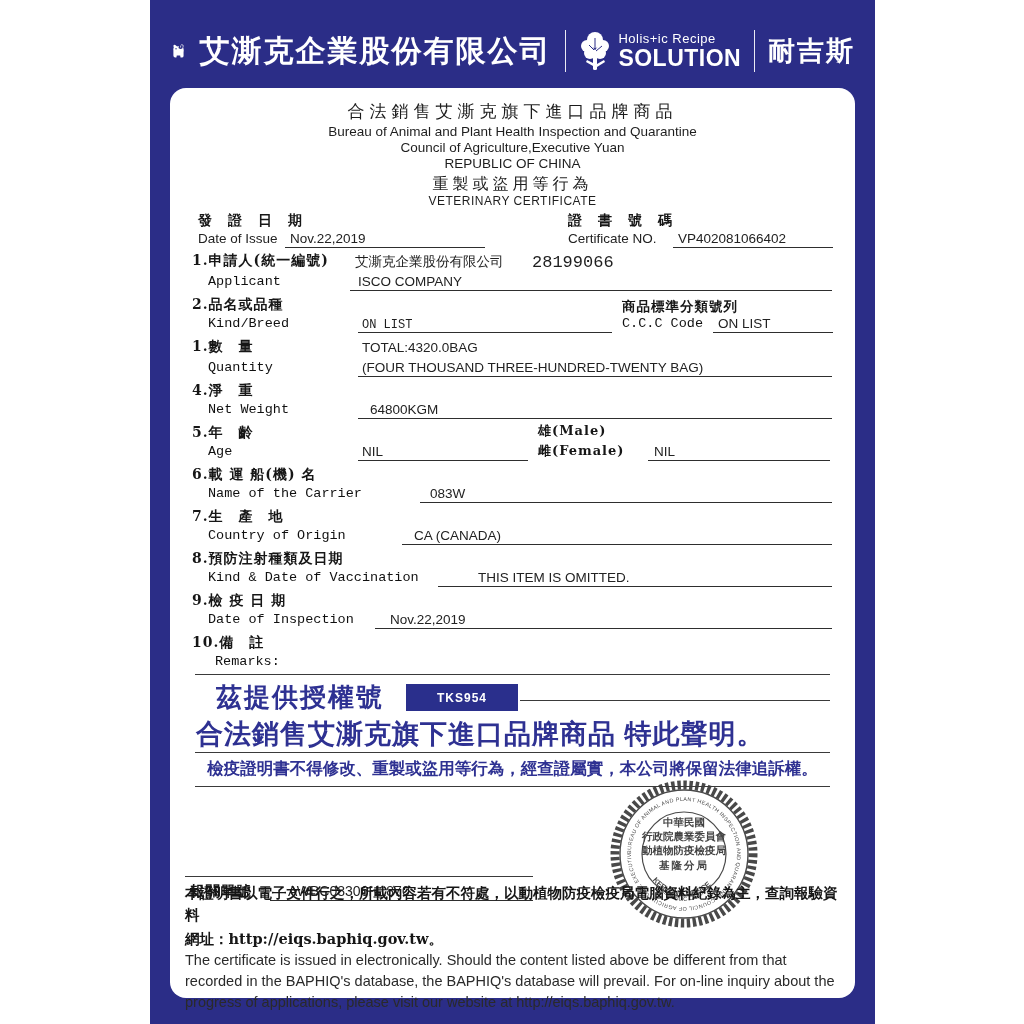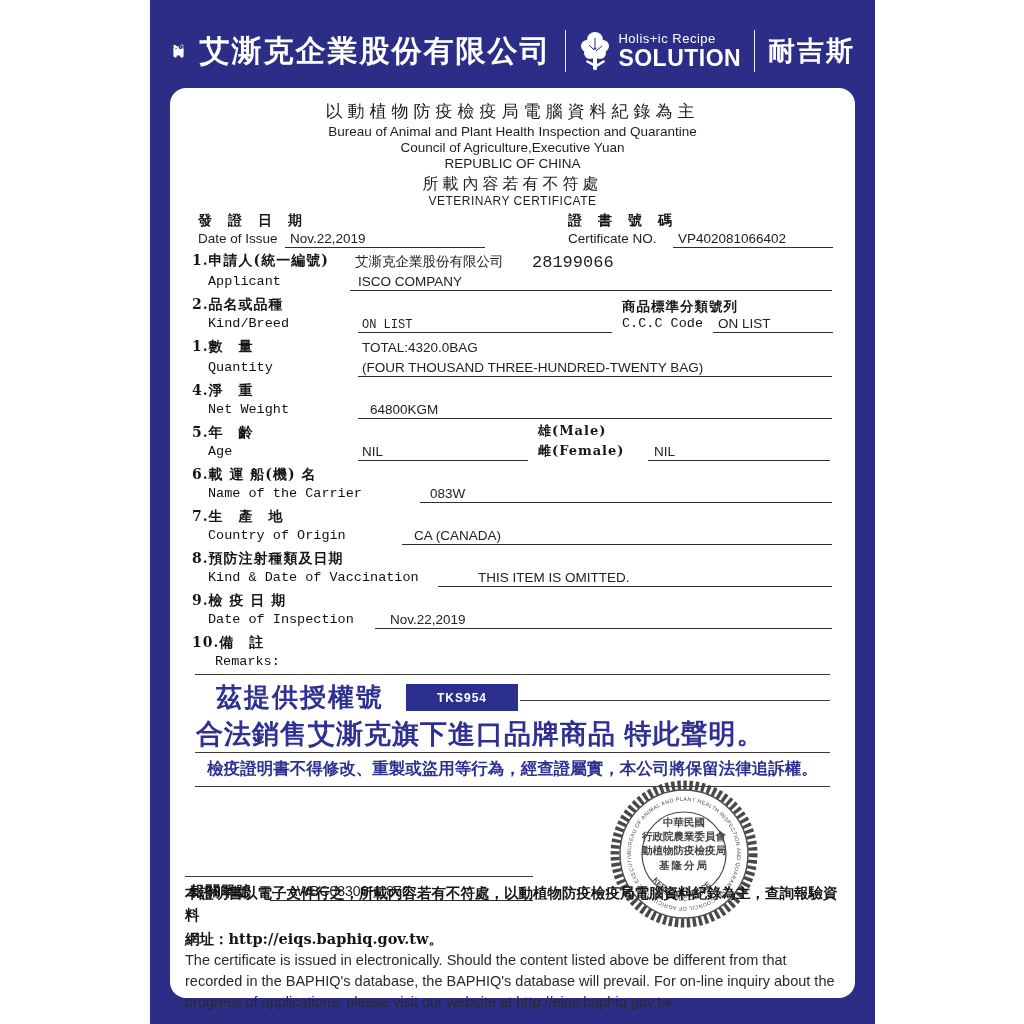--- a/index.html
+++ b/index.html
@@ -73,25 +73,25 @@
       <span class="brand-line1">Holis+ic Recipe</span>
       <span class="brand-line2">SOLUTION</span>
     </div>
   </div>
   <div class="brand-divider"></div>
   <div class="brand-cn">耐吉斯</div>
 </div>
 
 <div class="card">
 
-  <div class="center-txt serif" style="top:12px;font-size:17px;letter-spacing:5px;font-weight:500;color:#1b1b1b;">以動植物防疫檢疫局電腦資料紀錄為主</div>
+  <div class="center-txt serif" style="top:12px;font-size:17px;letter-spacing:5px;font-weight:500;color:#1b1b1b;">合法銷售艾澌克旗下進口品牌商品</div>
   <div class="center-txt" style="top:36px;font-size:13.5px;">Bureau of Animal and Plant Health Inspection and Quarantine</div>
   <div class="center-txt" style="top:52px;font-size:13.5px;">Council of Agriculture,Executive Yuan</div>
   <div class="center-txt" style="top:68px;font-size:13.5px;">REPUBLIC OF CHINA</div>
-  <div class="center-txt serif" style="top:86px;font-size:16px;letter-spacing:4px;">所載內容若有不符處</div>
+  <div class="center-txt serif" style="top:86px;font-size:16px;letter-spacing:4px;">重製或盜用等行為</div>
   <div class="center-txt" style="top:106px;font-size:12px;letter-spacing:.5px;">VETERINARY CERTIFICATE</div>
 
   <div class="cnl" style="left:28px;top:124px;">發　證　日　期</div>
   <div class="val" style="left:28px;top:143px;">Date of Issue</div>
   <div class="val" style="left:120px;top:143px;">Nov.22,2019</div>
   <div class="ul" style="left:115px;top:159px;width:200px;"></div>
   <div class="cnl" style="left:398px;top:124px;">證　書　號　碼</div>
   <div class="val" style="left:398px;top:143px;">Certificate NO.</div>
   <div class="val" style="left:508px;top:143px;">VP402081066402</div>
   <div class="ul" style="left:503px;top:159px;width:160px;"></div>

